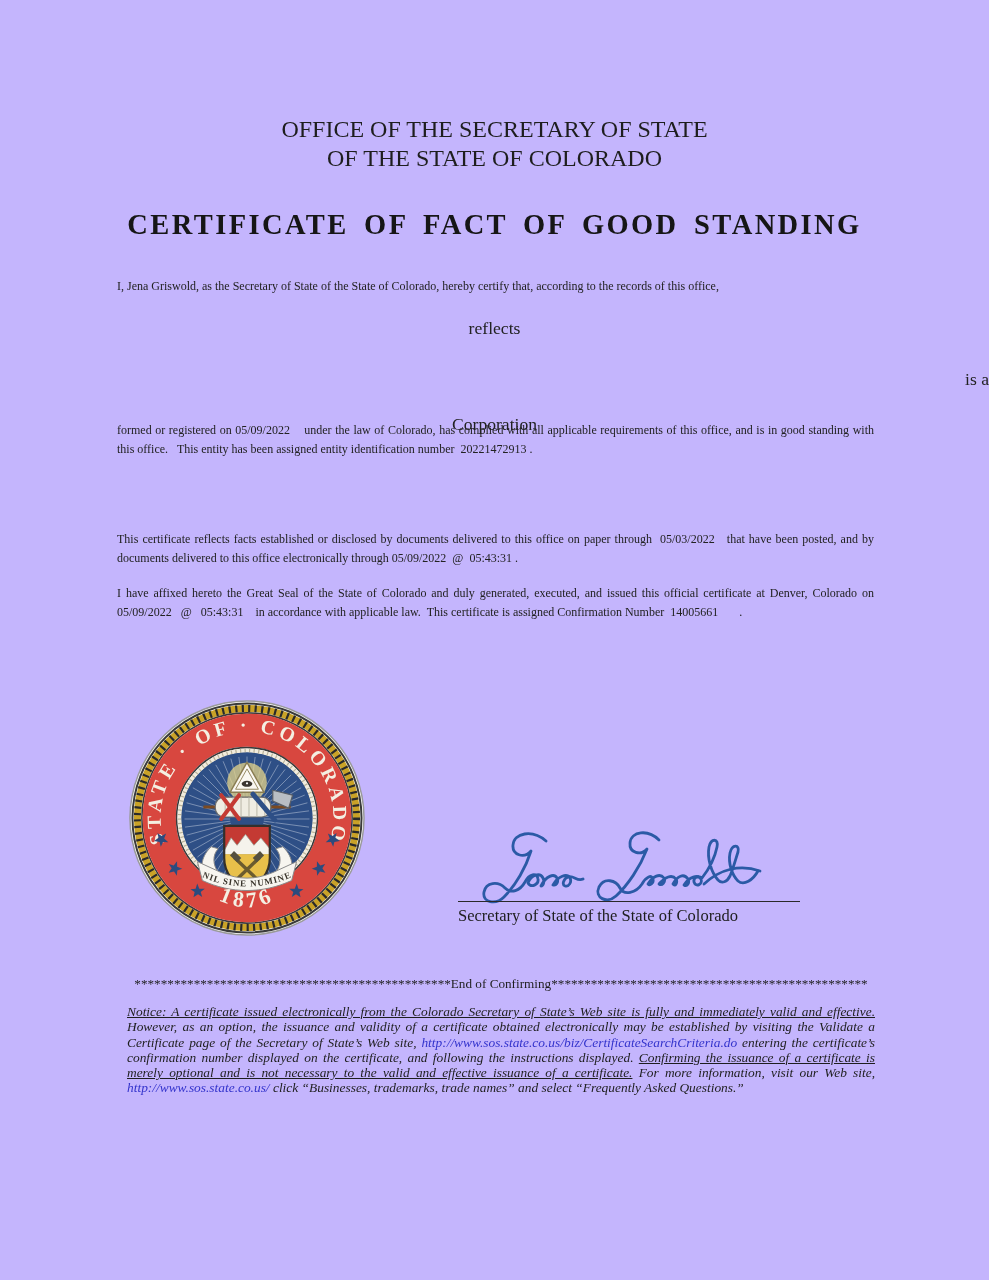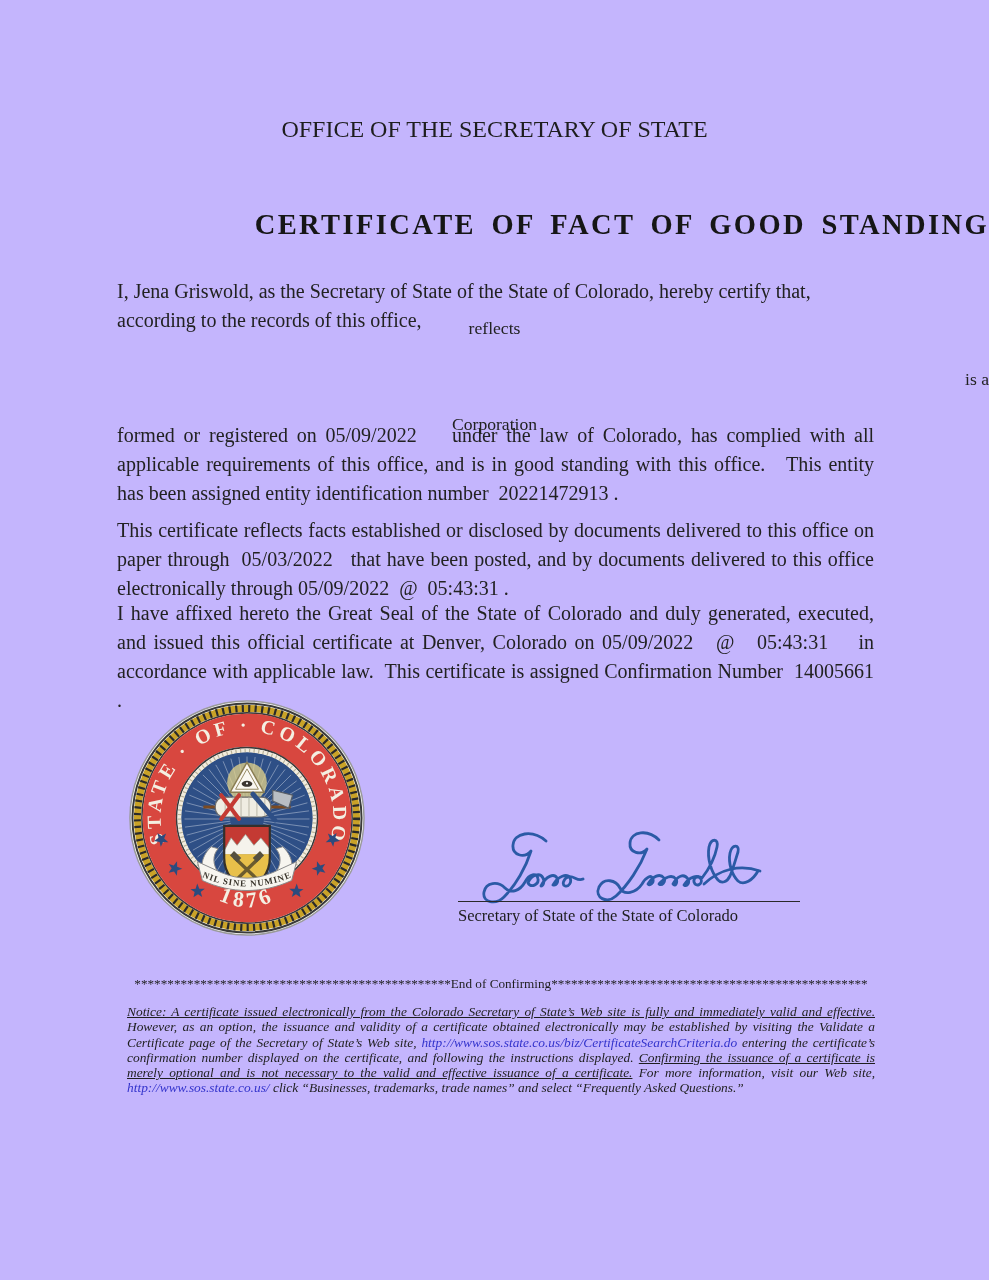--- a/index.html
+++ b/index.html
@@ -6,34 +6,34 @@
   .page {
     position:relative; width:989px; height:1280px; background:#c4b5fd;
     font-family:"Liberation Serif", serif; color:#222222; overflow:hidden;
   }
   .header {
     position:absolute; top:115px; left:0; width:100%;
     text-align:center; font-size:24px; line-height:28.5px; color:#1e1e1e;
   }
   .cert-title {
     position:absolute; top:209px; left:0; width:100%;
-    text-align:right; font-size:28.5px; font-weight:bold;
+    text-align:center; font-size:28.5px; font-weight:bold;
     letter-spacing:2.4px; word-spacing:6px; color:#161616;
   }
-  .bodytext { font-size:20px; line-height:29px; }
+  .bodytext { font-size:12px; line-height:19px; }
   .blockpara { position:absolute; left:117px; width:757px; }
   .justify { text-align:justify; white-space:pre-wrap; }
   .centerline { position:absolute; left:0; width:100%; text-align:center; font-size:17.6px; }
   .p-intro   { top:277px; }
   .entityname{ top:318px; }
   .isa       { top:369px;text-align:right; }
   .entitytype{ top:414px; }
   .p-formed  { top:421px; }
-  .p-records { top:516px; }
-  .p-issued  { top:599px; }
+  .p-records { top:530px; }
+  .p-issued  { top:584px; }
   .seal-wrap { position:absolute; left:128px; top:699px; width:238px; height:238px; }
   .seal-wrap svg { width:100%; height:100%; display:block; }
   .sig-svg   { position:absolute; left:468px; top:827px; width:314px; height:80px; }
   .sig-line  { position:absolute; left:458px; top:901px; width:342px; height:0; border-top:1.6px solid #2a2a2a; }
   .sig-title { position:absolute; left:458px; top:906px; width:342px; font-size:16.5px; color:#1e1e1e; }
   .footer    { position:absolute; left:127px; top:976px; width:748px; }
   .end-line  { white-space:nowrap; overflow:hidden; text-align:center; font-size:13.2px; color:#1e1e1e; }
   .notice    { margin-top:12px; font-style:italic; font-size:13.4px; line-height:15.3px; text-align:justify; color:#1e1e1e; }
   .seg-underline { text-decoration:underline; }
   .seg-link  { color:#3333cc; text-decoration:none; font-style:italic; }
@@ -42,20 +42,21 @@
   .seal-motto{ font-family:"Liberation Serif", serif; font-weight:bold; font-size:9px; letter-spacing:1px; fill:#3a352c; }
   .seal-rays line { stroke:#d9dfeb; stroke-opacity:0.5; stroke-width:0.9; }
 </style>
 </head>
 <body>
 
 <div class="page">
 
   <div class="header">
     <div>OFFICE OF THE SECRETARY OF STATE</div>
+    <div>OF THE STATE OF COLORADO</div>
   </div>
 
   <div class="cert-title">CERTIFICATE OF FACT OF GOOD STANDING</div>
 
   <div class="blockpara bodytext p-intro">I, Jena Griswold, as the Secretary of State of the State of Colorado, hereby certify that, according to the records of this office,</div>
 
   <div class="centerline entityname">reflects</div>
   <div class="centerline isa">is a</div>
   <div class="centerline entitytype">Corporation</div>
 

